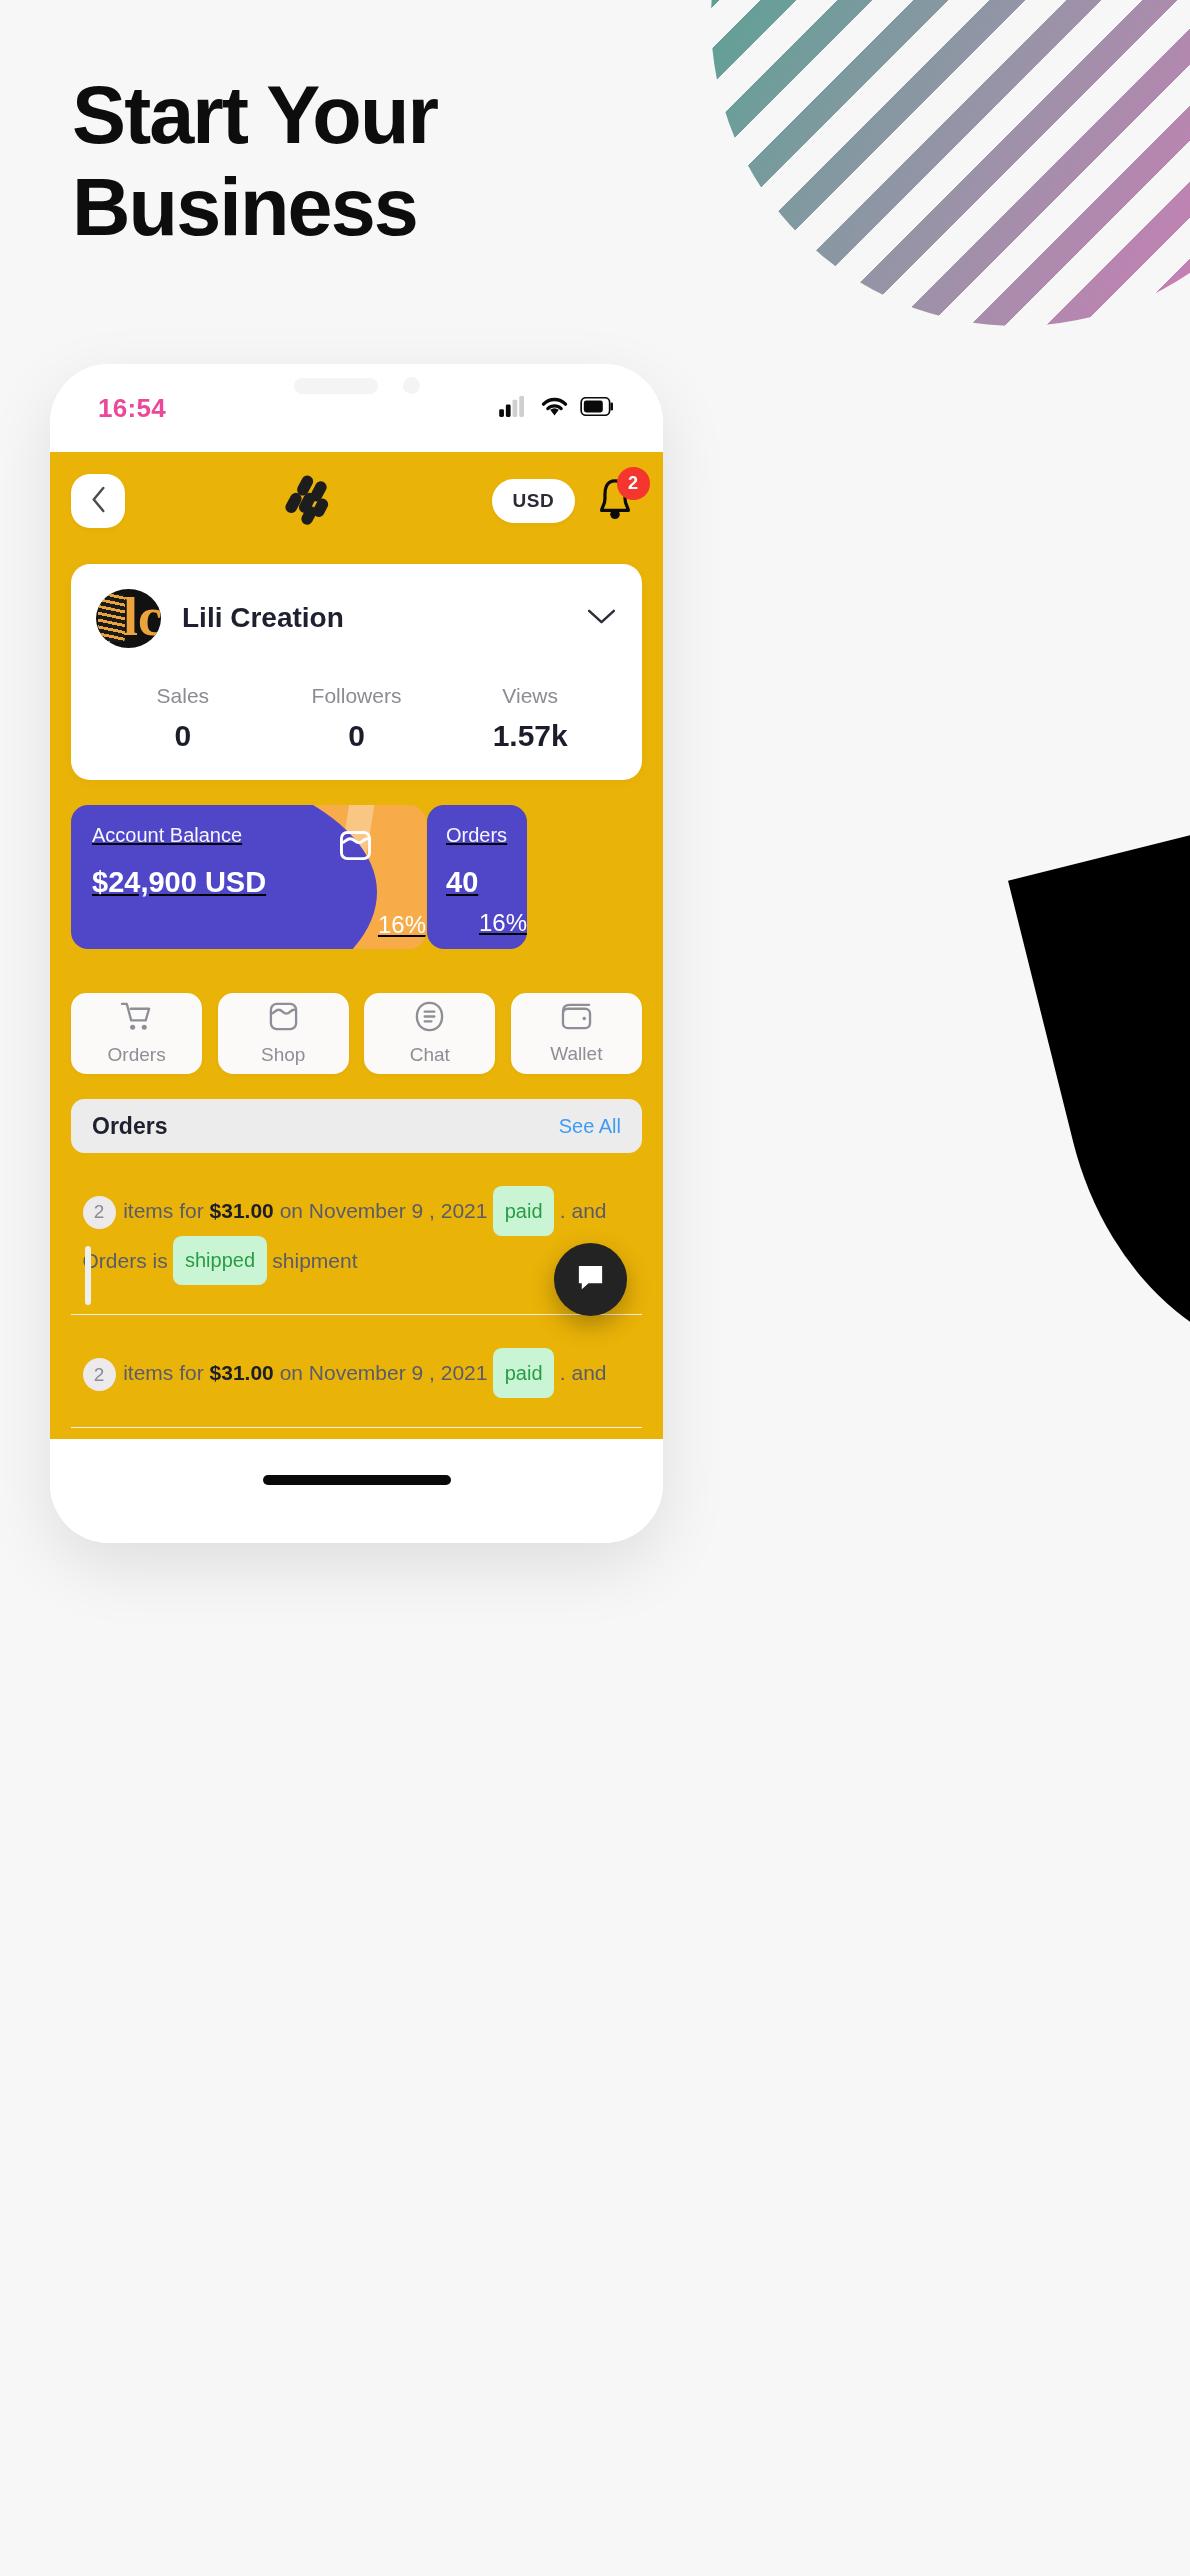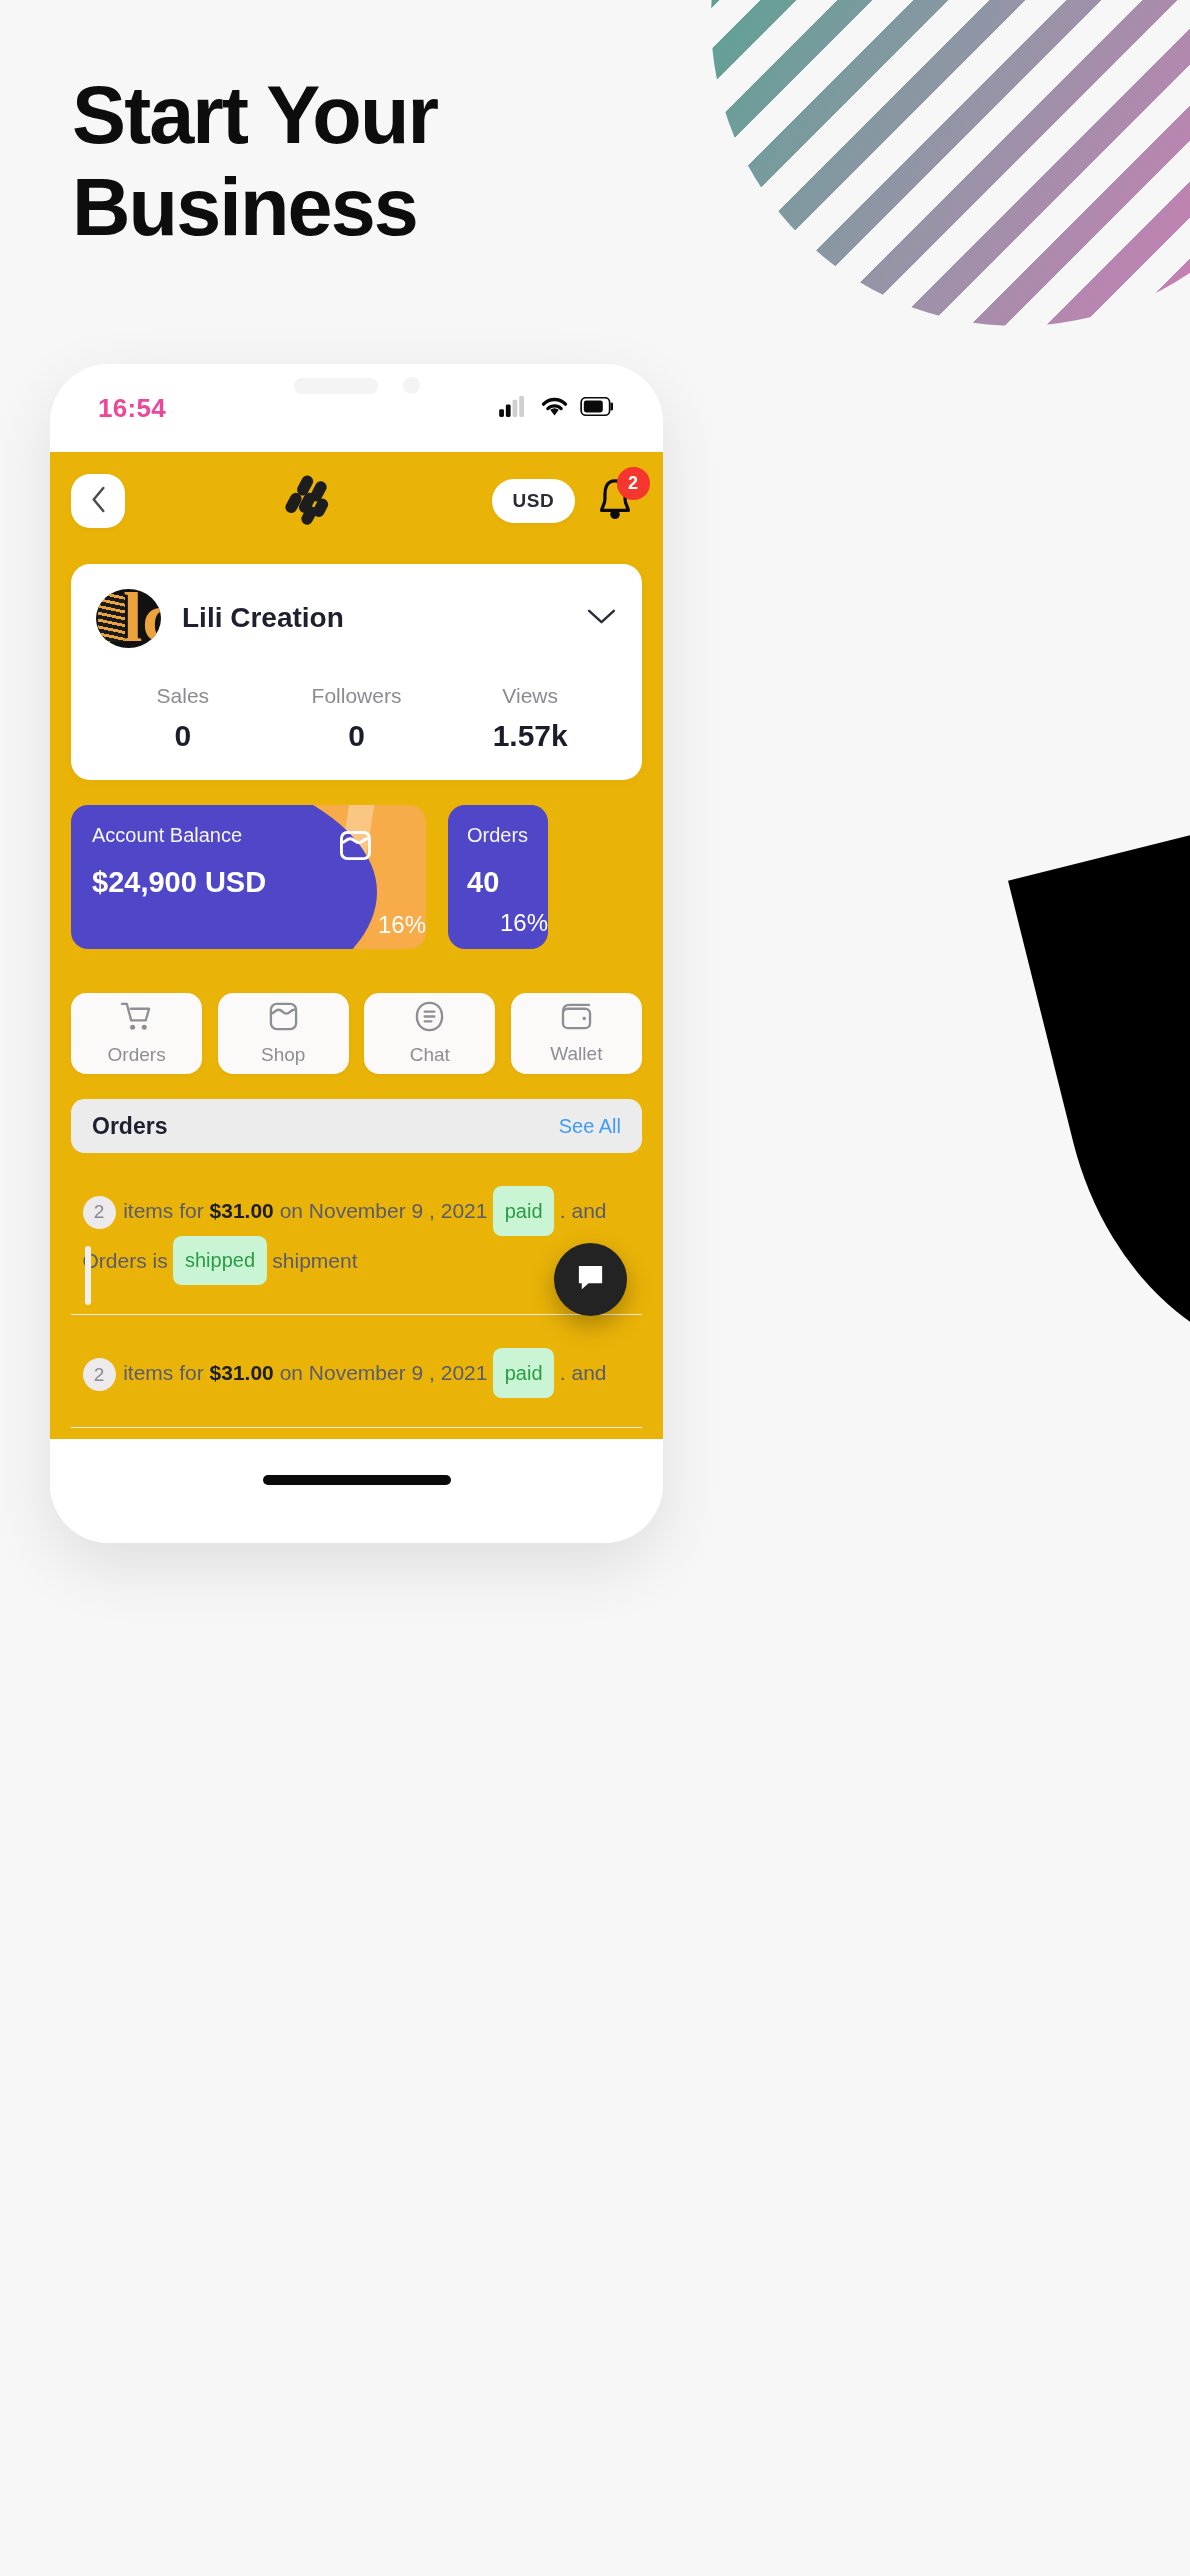--- a/index.html
+++ b/index.html
@@ -114,38 +114,38 @@
   }
   .avatar .sliver{
     position:absolute; left:1.9px; top:5.8px; width:27px; height:48px;
     background:
       repeating-linear-gradient(12deg,#e8a33d 0 2.9px,#1b1b1b 2.9px 6.7px);
     border-radius:40% 10% 10% 40%;
   }
   .avatar-letters{
     position:absolute; left:27px; top:-1.9px;
     font-family:"Liberation Serif", serif; font-weight:700;
-    font-size:70px; color:#eda33c; line-height:61px;
+    font-size:54px; color:#eda33c; line-height:61px;
   }
   .shop-name{ margin-left:21px; font-size:28px; font-weight:700; color:#1e2030; }
   .chev-down{ margin-left:auto; }
 
   .stats{ display:flex; margin-top:36px; }
   .stat{ flex:1; text-align:center; }
   .stat-label{ font-size:21px; color:#8b8b93; margin-bottom:11.5px; }
   .stat-value{ font-size:30px; font-weight:700; color:#1b1d2b; }
 
   
   .sect-title{
     margin:42px 0 0 23px; font-size:24px; font-weight:700; color:#20222f;
   }
 
   
   .perf{
-    display:flex; gap:22px; margin:25px 0 0 21px; padding-right:0;
+    display:flex; gap:1px; margin:25px 0 0 21px; padding-right:0;text-decoration:underline;
   }
   .perf-main{
     position:relative; width:355px; height:144px;
     border-radius:17px; overflow:hidden; background:#f8ab49; flex:0 0 auto;
   }
   .perf-main .stripe{
     position:absolute; top:-19px; left:266px; width:25px; height:192px;
     background:rgba(255,255,255,.32); transform:rotate(9deg);
   }
   .perf-main .purple{

